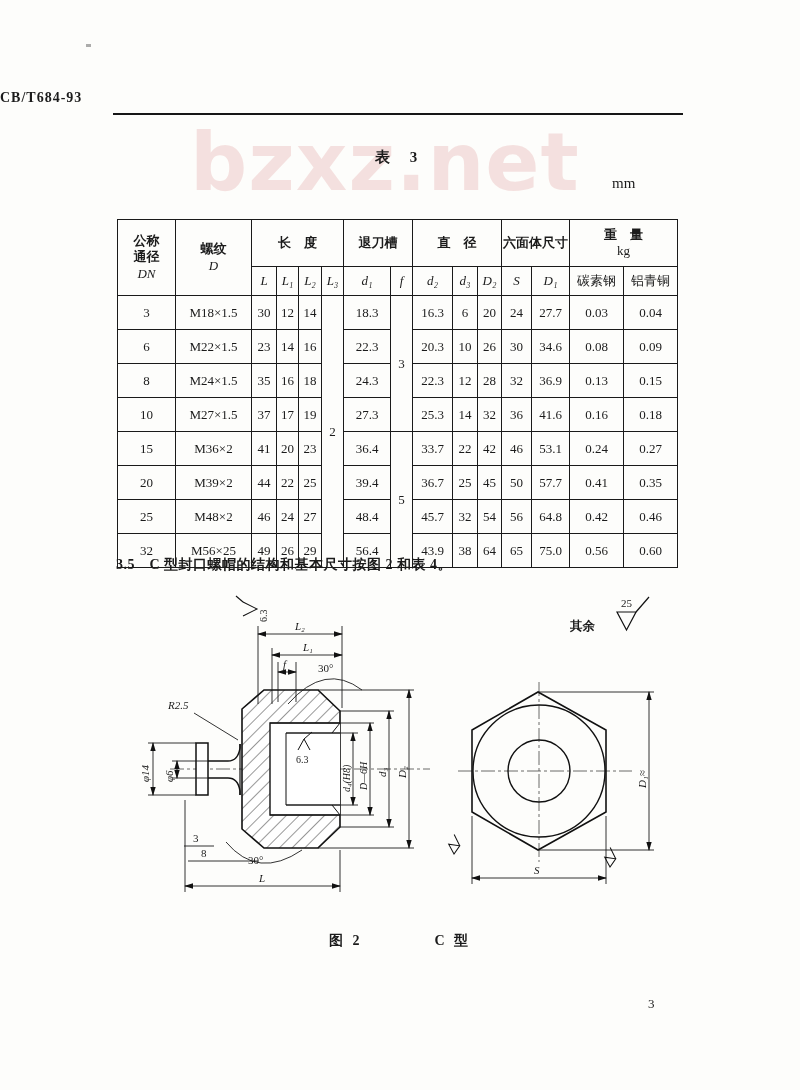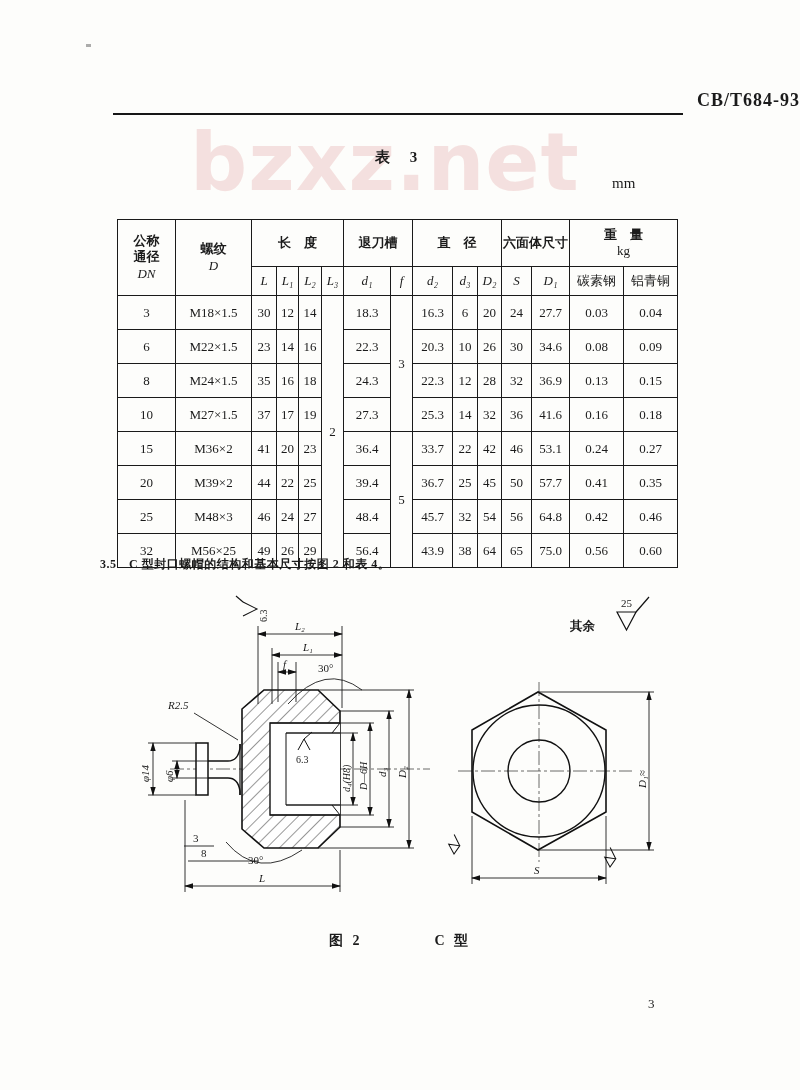--- a/index.html
+++ b/index.html
@@ -1,36 +1,36 @@
 <!DOCTYPE html>
 <html><head>
 <meta charset="utf-8">
 <style>
   html,body{margin:0;padding:0;background:#e8e8e8;}
   .page{position:relative;width:800px;height:1090px;margin:0 auto;background:#fdfdfb;
         font-family:"Liberation Serif","DejaVu Serif",serif;color:#1b1b1b;overflow:hidden;}
-  .docnum{position:absolute;top:90px;left:0;width:100%;text-align:right;
-          font-size:18px;font-weight:700;letter-spacing:1px;}
+  .docnum{position:absolute;top:90px;left:0;width:100%;text-align:left;
+          font-size:14px;font-weight:700;letter-spacing:1px;}
   .headrule{position:absolute;top:113px;left:113px;width:570px;height:2px;background:#161616;}
   .watermark{position:absolute;top:116px;left:190px;font-family:"DejaVu Sans","Liberation Sans",sans-serif;
              font-size:80px;font-weight:700;color:#b91c1c;opacity:0.12;letter-spacing:1px;user-select:none;}
   .tabletitle{position:absolute;top:148px;left:0;width:100%;text-align:center;
               font-size:15px;font-weight:700;letter-spacing:8px;}
   .unit{position:absolute;top:175px;left:612px;font-size:15px;}
   .tbl{position:absolute;top:198px;left:117px;width:560px;border-collapse:collapse;
        table-layout:fixed;font-size:13px;text-align:center;
        font-family:"Liberation Serif","DejaVu Sans",serif;margin-top:21px;}
   .tbl td,.tbl th{border:1px solid #1a1a1a;padding:0;vertical-align:middle;font-weight:400;}
   .tbl{border:1.5px solid #111;}
   .tbl thead tr.grp th{font-weight:700;font-size:13px;line-height:1.25;height:46px;}
   .tbl thead tr.sub th{height:28px;}
   .tbl thead{border-bottom:1.6px solid #111;}
   .tbl tbody td{height:33px;}
   .sym{font-style:italic;font-weight:400;}
-  .note{position:absolute;top:556px;left:100px;font-size:12px;font-weight:700;letter-spacing:0.5px;}
+  .note{position:absolute;top:556px;left:116px;font-size:14px;font-weight:700;letter-spacing:0.5px;}
   .figwrap{position:absolute;top:592px;left:140px;width:560px;height:334px;}
   .figcap{position:absolute;top:932px;left:0;width:100%;text-align:center;
           font-size:14px;font-weight:700;letter-spacing:3px;}
   .figcap .gap{margin-right:72px;}
   .pagenum{position:absolute;top:996px;left:648px;font-size:13px;}
   .speck{position:absolute;top:44px;left:86px;width:5px;height:3px;background:#777;opacity:.6;}
   svg text{font-family:"Liberation Serif","DejaVu Sans",serif;fill:#1b1b1b;}
   svg .dimtxt{font-style:italic;font-size:11px;}
   svg .plaintxt{font-size:11px;}
   svg .cjk{font-size:12.5px;font-weight:700;}
@@ -190,21 +190,21 @@
         <td>36.7</td>
         <td>25</td>
         <td>45</td>
         <td>50</td>
         <td>57.7</td>
         <td>0.41</td>
         <td>0.35</td>
       </tr>
       <tr>
         <td>25</td>
-        <td>M48×3</td>
+        <td>M48×2</td>
         <td>46</td>
         <td>24</td>
         <td>27</td>
         <td>48.4</td>
         <td>45.7</td>
         <td>32</td>
         <td>54</td>
         <td>56</td>
         <td>64.8</td>
         <td>0.42</td>

